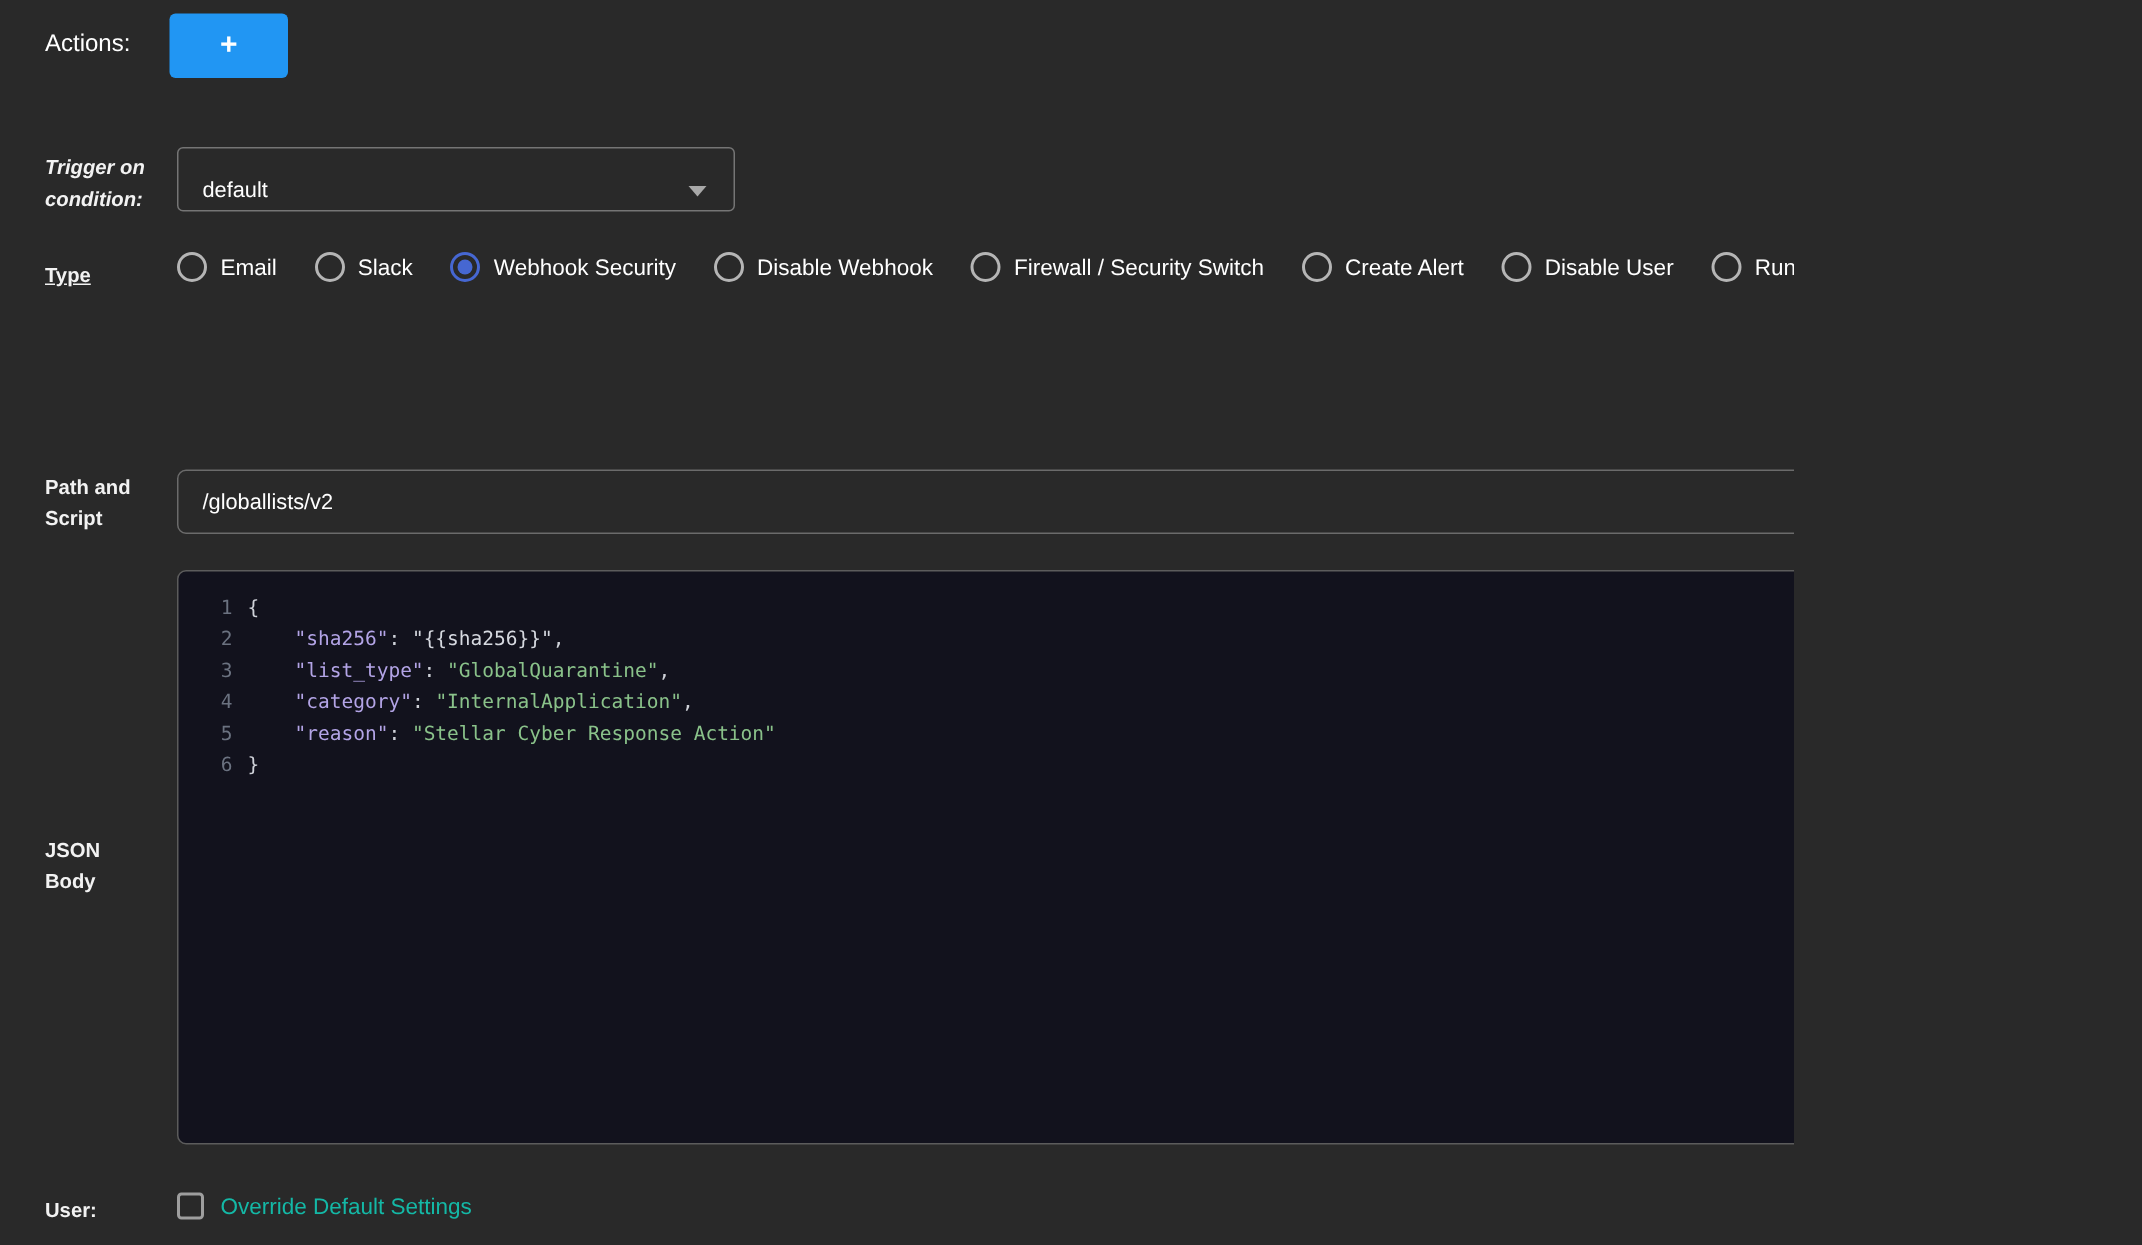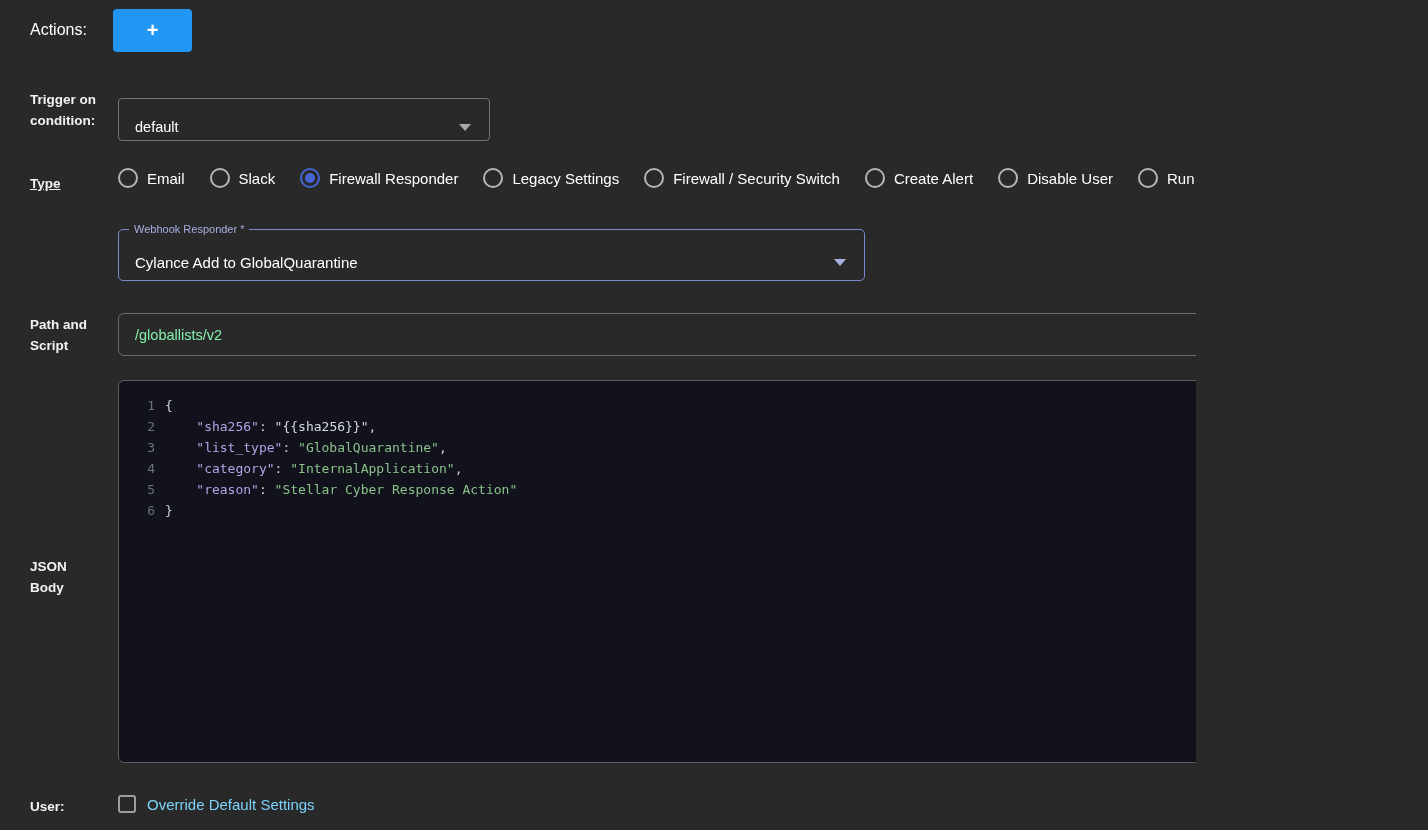--- a/index.html
+++ b/index.html
@@ -109,34 +109,34 @@
     display: none;
     position: absolute;
     left: 3px; top: 3px;
     width: 10px; height: 10px;
     border-radius: 50%;
     background: var(--radio-selected, #4667d2);
   }
   .radio-item.selected .radio-dot { display: block; }
   .radio-label { margin-left: 9px; font-size: 15px; color: #ffffff; }
   
-  .trigger-label { top: 89px; width: 74px; }
+  .trigger-label { top: 101px; width: 74px; font-style: italic; }
   .type-label { top: 173px; text-decoration: underline; }
   .path-label { top: 314px; width: 70px; }
   .json-label { top: 556px; width: 50px; }
   .mute-label { top: 796px; }
   
   .path-input {
     position: absolute;
     left: 118px; top: 313px;
     width: 1263px; height: 43px;
     border: 1px solid #6b6b6b;
     border-radius: 6px;
     background: transparent;
-    color: #86efac;
+    color: #ffffff;
     font-size: 14.5px;
     font-family: "Liberation Sans", sans-serif;
     padding: 0 16px;
     outline: none;
   }
   
   .json-editor {
     position: absolute;
     left: 118px; top: 380px;
     width: 1246px; height: 383px;
@@ -171,21 +171,21 @@
     display: flex;
     align-items: center;
     cursor: pointer;
   }
   .checkbox-box {
     width: 18px; height: 18px;
     border: 2px solid #9e9e9e;
     border-radius: 3px;
     flex-shrink: 0;
   }
-  .checkbox-label { margin-left: 11px; font-size: 15px; color: #7dd3fc; }
+  .checkbox-label { margin-left: 11px; font-size: 15px; color: #14b8a6; }
 </style>
 </head>
 <body>
 
 <div class="screen">
 
   <span class="actions-label">Actions:</span>
   <button class="add-btn">+</button>
 
   <div class="field-label trigger-label">Trigger on condition:</div>
@@ -201,49 +201,44 @@
         <span class="radio-label">Email</span>
       </label>
       <label class="radio-item">
         <span class="radio-circle"></span>
         <span class="radio-label">Slack</span>
       </label>
       <label class="radio-item selected">
         <span class="radio-circle">
           <span class="radio-dot"></span>
         </span>
-        <span class="radio-label">Firewall Responder</span>
-      </label>
-      <label class="radio-item">
-        <span class="radio-circle"></span>
-        <span class="radio-label">Legacy Settings</span>
+        <span class="radio-label">Webhook Security</span>
+      </label>
+      <label class="radio-item">
+        <span class="radio-circle"></span>
+        <span class="radio-label">Disable Webhook</span>
       </label>
       <label class="radio-item">
         <span class="radio-circle"></span>
         <span class="radio-label">Firewall / Security Switch</span>
       </label>
       <label class="radio-item">
         <span class="radio-circle"></span>
         <span class="radio-label">Create Alert</span>
       </label>
       <label class="radio-item">
         <span class="radio-circle"></span>
         <span class="radio-label">Disable User</span>
       </label>
       <label class="radio-item">
         <span class="radio-circle"></span>
         <span class="radio-label">Run Script</span>
       </label>
     </div>
 
-  <div class="select-box webhook-select">
-    <span class="floating-label">Webhook Responder *</span>
-    <span>Cylance Add to GlobalQuarantine</span>
-    <span class="caret"></span>
-  </div>
 
   <div class="field-label path-label">Path and Script</div>
   <input class="path-input" type="text" value="/globallists/v2" style="">
 
   <div class="field-label json-label">JSON Body</div>
   <div class="json-editor">
     <div id="json-body-code">
         <div class="code-line">
           <span class="line-number">1</span>
           <span class="line-content"><span class="tok-punct">{</span></span>

